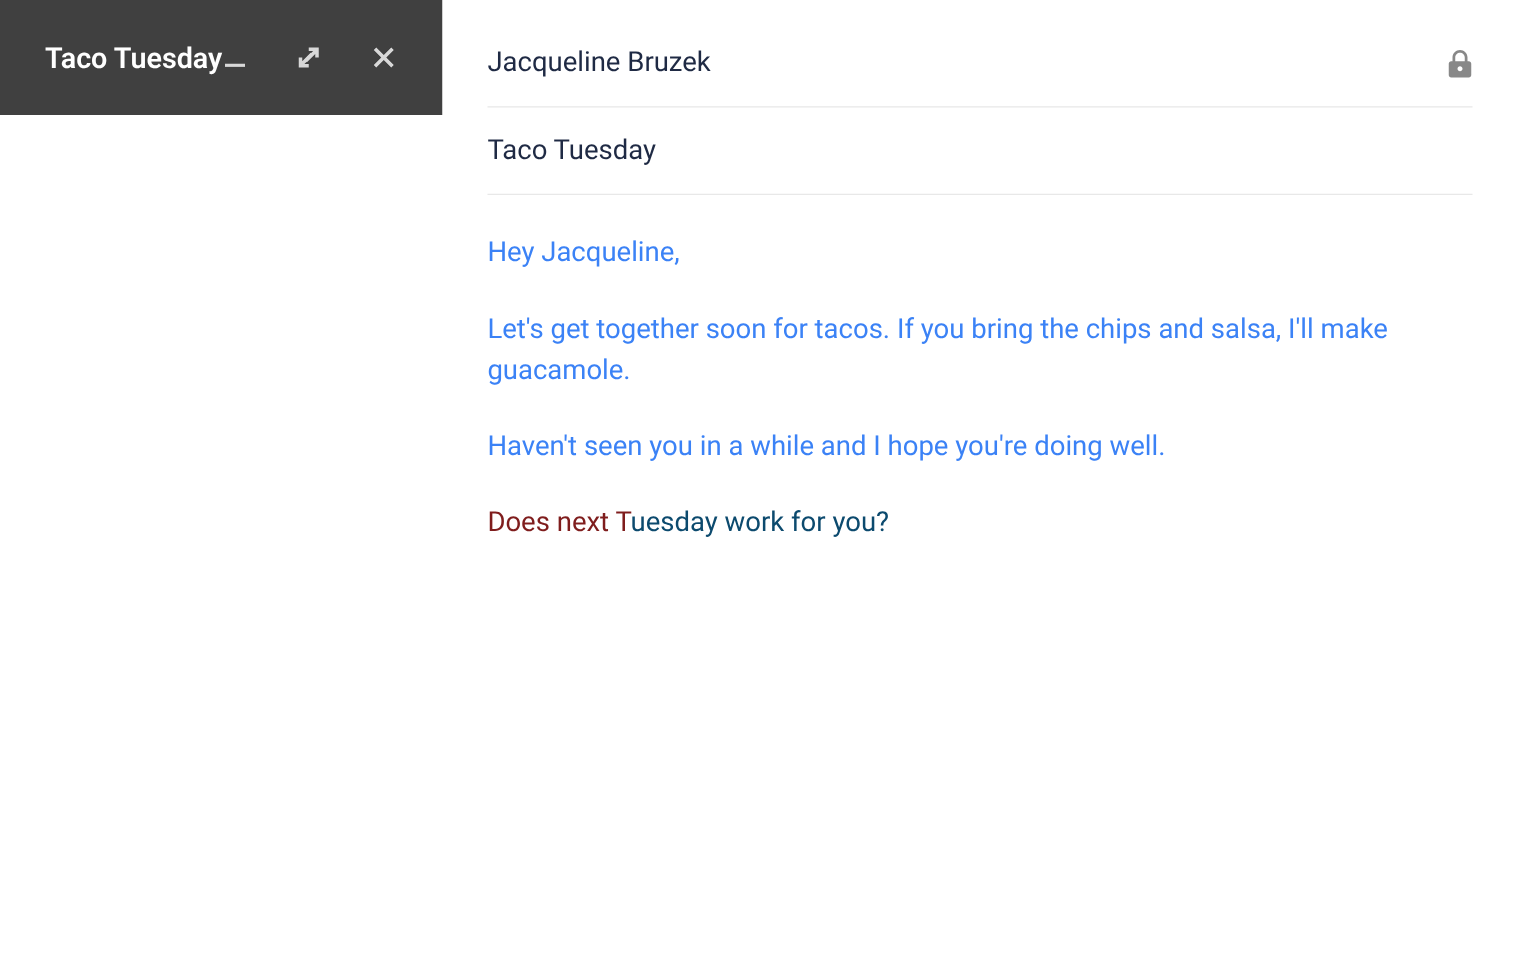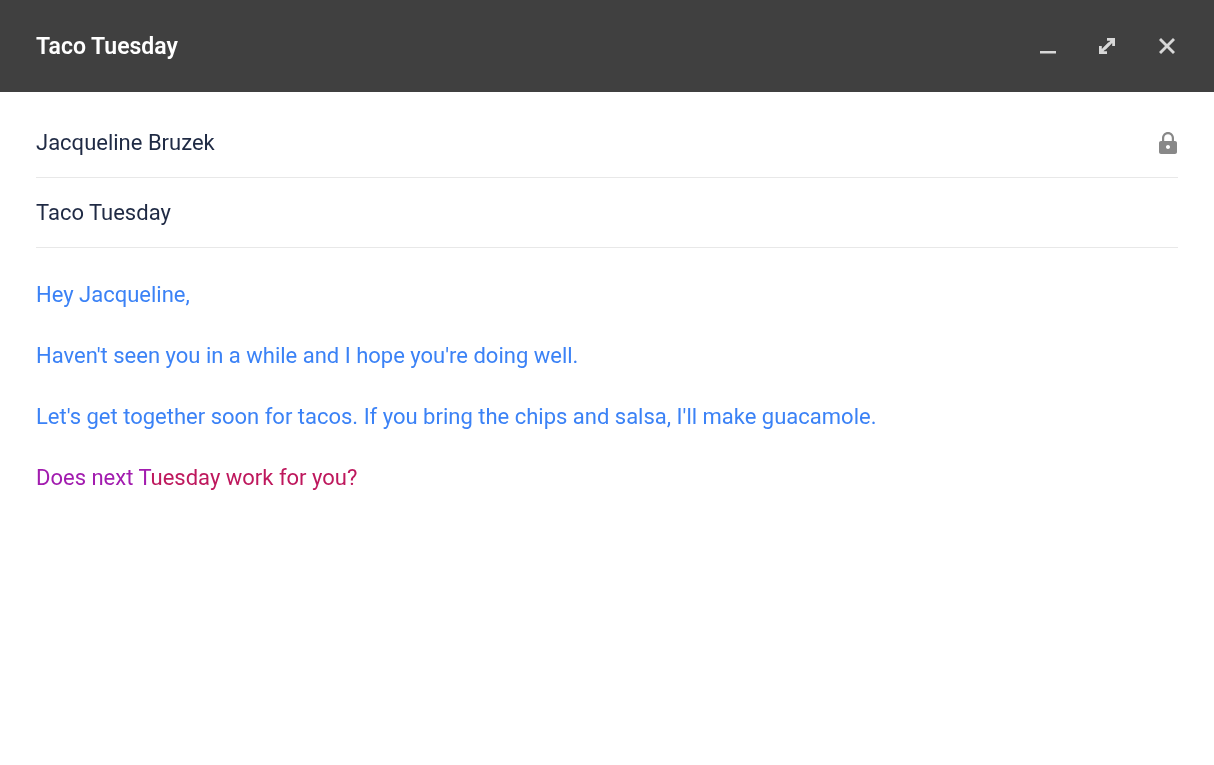--- a/index.html
+++ b/index.html
@@ -11,21 +11,21 @@
       font-family: -apple-system, BlinkMacSystemFont, "Segoe UI", Roboto, Arial, sans-serif;
       background: #ffffff;
       width: 1214px;
       height: 765px;
       overflow: hidden;
     }
     .compose-window {
       width: 100%;
       height: 100%;
       display: flex;
-      flex-direction: column;
+      flex-direction: row;
     }
     .header {
       background: #404040;
       height: 92px;
       display: flex;
       align-items: center;
       justify-content: space-between;
       padding: 0 36px;
     }
     .header-title {
@@ -81,25 +81,25 @@
       margin-bottom: 28px;
     }
     .body-line:last-child {
       margin-bottom: 0;
     }
     .suggestion-line {
       font-size: 22px;
       line-height: 1.5;
     }
     .typed-text {
-      color: #a21caf;
+      color: #7f1d1d;
       text-align: center;
     }
     .suggested-text {
-      color: #be185d;
+      color: #0c4a6e;
     }
   </style>
 </head>
 <body>
 
 <div class="compose-window">
   <div class="header">
     <div class="header-title">Taco Tuesday</div>
     <div class="header-controls">
       <div class="header-icon">
@@ -130,18 +130,18 @@
         </svg>
       </div>
     </div>
 
     <div class="field-row">
       <div class="field-text">Taco Tuesday</div>
     </div>
 
     <div class="body-area">
       <div class="body-line">Hey Jacqueline,</div>
+      <div class="body-line">Let's get together soon for tacos. If you bring the chips and salsa, I'll make guacamole.</div>
       <div class="body-line">Haven't seen you in a while and I hope you're doing well.</div>
-      <div class="body-line">Let's get together soon for tacos. If you bring the chips and salsa, I'll make guacamole.</div>
       <div class="suggestion-line"><span class="typed-text">Does next T</span><span class="suggested-text">uesday work for you?</span></div>
     </div>
   </div>
 </div>
 
 </body></html>

